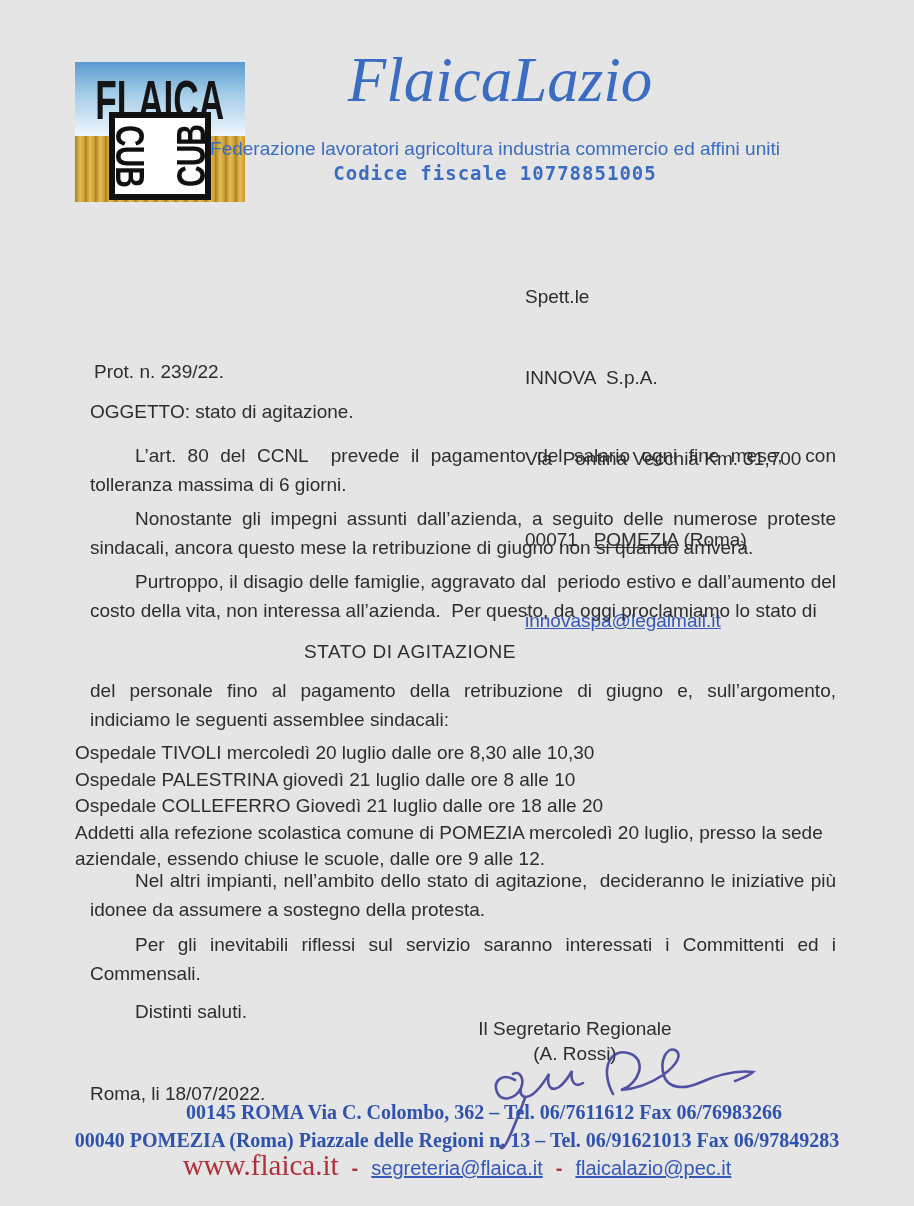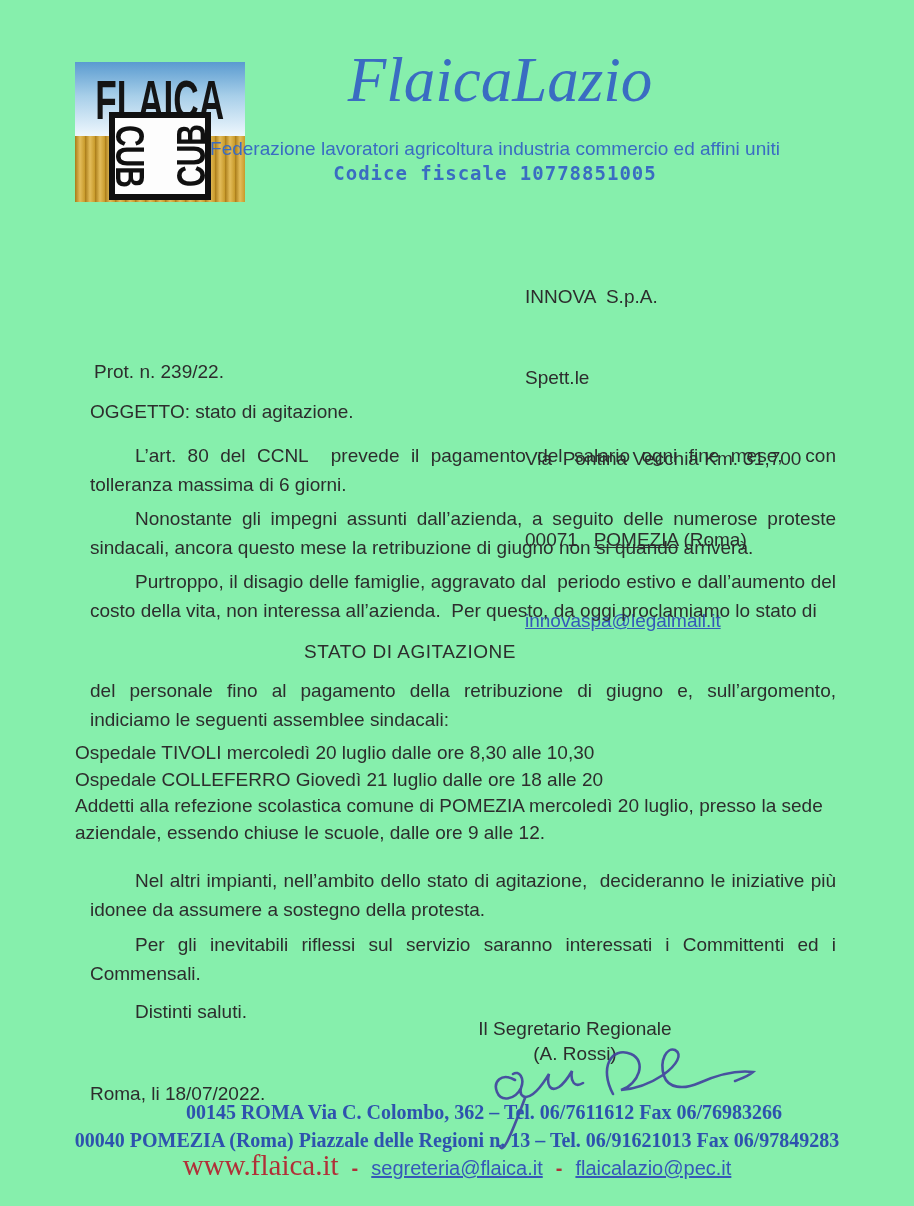--- a/index.html
+++ b/index.html
@@ -1,17 +1,17 @@
 <!DOCTYPE html>
 <html><head>
 <meta charset="utf-8">
 <style>
   html,body{margin:0;padding:0;background:#ffffff;}
   .page{
-    position:relative; width:914px; height:1206px; background:#86efac;
+    position:relative; width:914px; height:1206px; background:#e5e5e5;
     font-family:"Liberation Sans", sans-serif; color:#2d2d2d; overflow:hidden;
   }
   .abs{position:absolute;}
 
   
   .logo{left:75px; top:62px; width:170px; height:140px;}
   .logo-sky{position:absolute; left:0; top:0; width:100%; height:76px;
     background:linear-gradient(#5a9bd0 0%, #a8cfe9 45%, #f2f9fe 100%);
     display:flex; align-items:center; justify-content:center;}
   .logo-flaica{font-weight:bold; font-size:44px; letter-spacing:0px; color:#141414;
@@ -84,40 +84,41 @@
       <span class="cub cub-left">CUB</span>
       <span class="cub cub-right">CUB</span>
     </div>
   </div>
 
   <div class="abs org-title">FlaicaLazio</div>
   <div class="abs org-subtitle">Federazione lavoratori agricoltura industria commercio ed affini uniti</div>
   <div class="abs org-fiscal">Codice fiscale 10778851005</div>
 
   <div class="abs recipient">
+    <div>Spett.le</div>
     <div>INNOVA  S.p.A.</div>
-    <div>Spett.le</div>
     <div>Via  Pontina Vecchia Km. 31,700</div>
     <div><span>00071   </span><span class="u">POMEZIA</span><span> (Roma)</span></div>
     <div><span class="recipient-email">innovaspa@legalmail.it</span></div>
   </div>
 
   <div class="abs bodytext prot">Prot. n. 239/22.</div>
   <div class="abs bodytext oggetto">OGGETTO: stato di agitazione.</div>
 
   <div class="abs bodytext para p1">L’art. 80 del CCNL  prevede il pagamento del salario ogni fine mese,  con tolleranza massima di 6 giorni.</div>
   <div class="abs bodytext para p2">Nonostante gli impegni assunti dall’azienda, a seguito delle numerose proteste sindacali, ancora questo mese la retribuzione di giugno non si quando arriverà.</div>
   <div class="abs bodytext para p3">Purtroppo, il disagio delle famiglie, aggravato dal  periodo estivo e dall’aumento del costo della vita, non interessa all’azienda.  Per questo, da oggi proclamiamo lo stato di</div>
 
   <div class="abs bodytext heading">STATO DI AGITAZIONE</div>
 
   <div class="abs bodytext para noindent intro">del personale fino al pagamento della retribuzione di giugno e, sull’argomento,  indiciamo le seguenti assemblee sindacali:</div>
 
   <div class="abs bodytext assemblies">
     <div>Ospedale TIVOLI mercoledì  20 luglio dalle ore 8,30 alle 10,30</div>
+    <div>Ospedale PALESTRINA giovedì 21 luglio dalle ore 8 alle 10</div>
     <div>Ospedale COLLEFERRO Giovedì 21 luglio dalle ore 18 alle 20</div>
     <div>Addetti alla refezione scolastica comune di POMEZIA mercoledì 20 luglio, presso la sede aziendale, essendo chiuse le scuole, dalle ore 9 alle 12.</div>
   </div>
 
   <div class="abs bodytext para p4">Nel altri impianti, nell’ambito dello stato di agitazione,  decideranno le iniziative più idonee da assumere a sostegno della protesta.</div>
   <div class="abs bodytext para p5">Per gli inevitabili riflessi sul servizio saranno interessati i Committenti ed i Commensali.</div>
 
   <div class="abs bodytext closing">Distinti saluti.</div>
 
   <div class="abs bodytext signoff">

